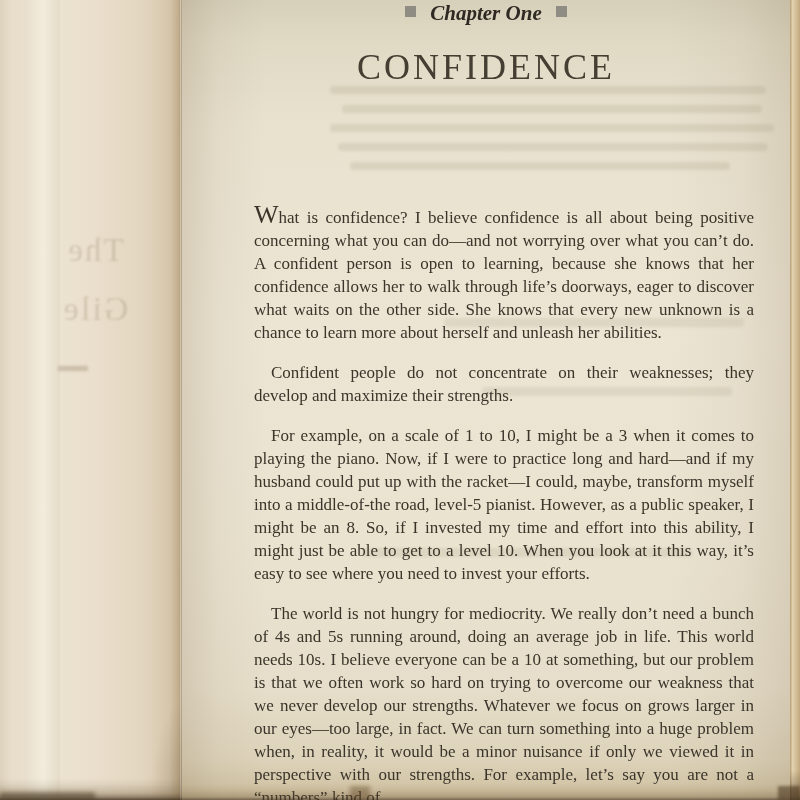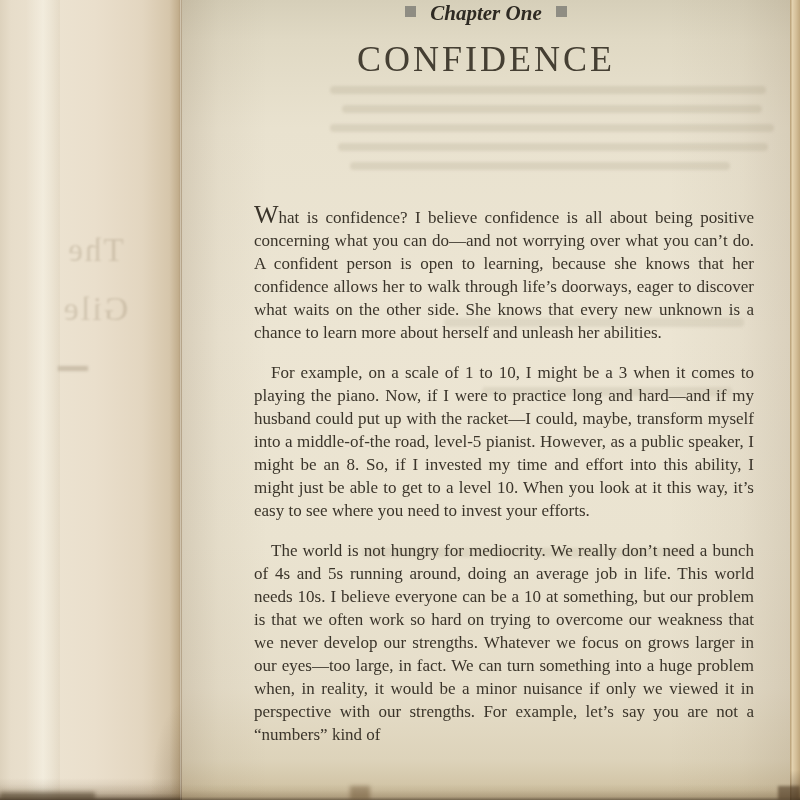--- a/index.html
+++ b/index.html
@@ -73,21 +73,21 @@
     text-align:center; white-space:nowrap;
     font-style:italic; font-weight:600; font-size:21px; color:#2e2a23;
   }
   .sq {
     display:inline-block; width:11px; height:11px;
     background:#8f8d83; margin:0 14px; vertical-align:3px;
   }
 
   
   .title {
-    position:absolute; top:38px; left:0; width:100%; margin:0;
+    position:absolute; top:46px; left:0; width:100%; margin:0;
     text-align:center; font-weight:400; font-size:36px;
     letter-spacing:3px; color:#453f33;
   }
 
   
   .ghost-top { position:absolute; top:86px; left:148px; width:452px; }
   .ghost-top .stripe {
     height:8px; margin-bottom:11px; border-radius:4px;
     background:rgba(143,133,103,0.17); filter:blur(1.4px);
   }
@@ -167,20 +167,21 @@
       <div class="stripe" style="width:430px; margin-left:8px"></div>
       <div class="stripe" style="width:380px; margin-left:20px"></div>
     </div>
 
     <div class="ghost-stripe" style="left:262px; top:318px; width:300px"></div>
     <div class="ghost-stripe" style="left:300px; top:387px; width:250px"></div>
     <div class="ghost-stripe" style="left:180px; top:548px; width:330px"></div>
 
     <div class="body-text">
       <p><span class="dropcap">W</span><span>hat is confidence? I believe confidence is all about being positive concerning what you can do—and not worrying over what you can’t do. A confident person is open to learning, because she knows that her confidence allows her to walk through life’s doorways, eager to discover what waits on the other side. She knows that every new unknown is a chance to learn more about herself and unleash her abilities.</span></p>
+      <p class="indent">Confident people do not concentrate on their weaknesses; they develop and maximize their strengths.</p>
       <p class="indent">For example, on a scale of 1 to 10, I might be a 3 when it comes to playing the piano. Now, if I were to practice long and hard—and if my husband could put up with the racket—I could, maybe, transform myself into a middle-of-the road, level-5 pianist. However, as a public speaker, I might be an 8. So, if I invested my time and effort into this ability, I might just be able to get to a level 10. When you look at it this way, it’s easy to see where you need to invest your efforts.</p>
       <p class="indent">The world is not hungry for mediocrity. We really don’t need a bunch of 4s and 5s running around, doing an average job in life. This world needs 10s. I believe everyone can be a 10 at something, but our problem is that we often work so hard on trying to overcome our weakness that we never develop our strengths. Whatever we focus on grows larger in our eyes—too large, in fact. We can turn something into a huge problem when, in reality, it would be a minor nuisance if only we viewed it in perspective with our strengths. For example, let’s say you are not a “numbers” kind of</p>
     </div>
 
   </div>
 
   <div class="fore-edge"></div>
 
   <div class="bottom-edge"></div>
   <div class="bottom-notch"></div>

